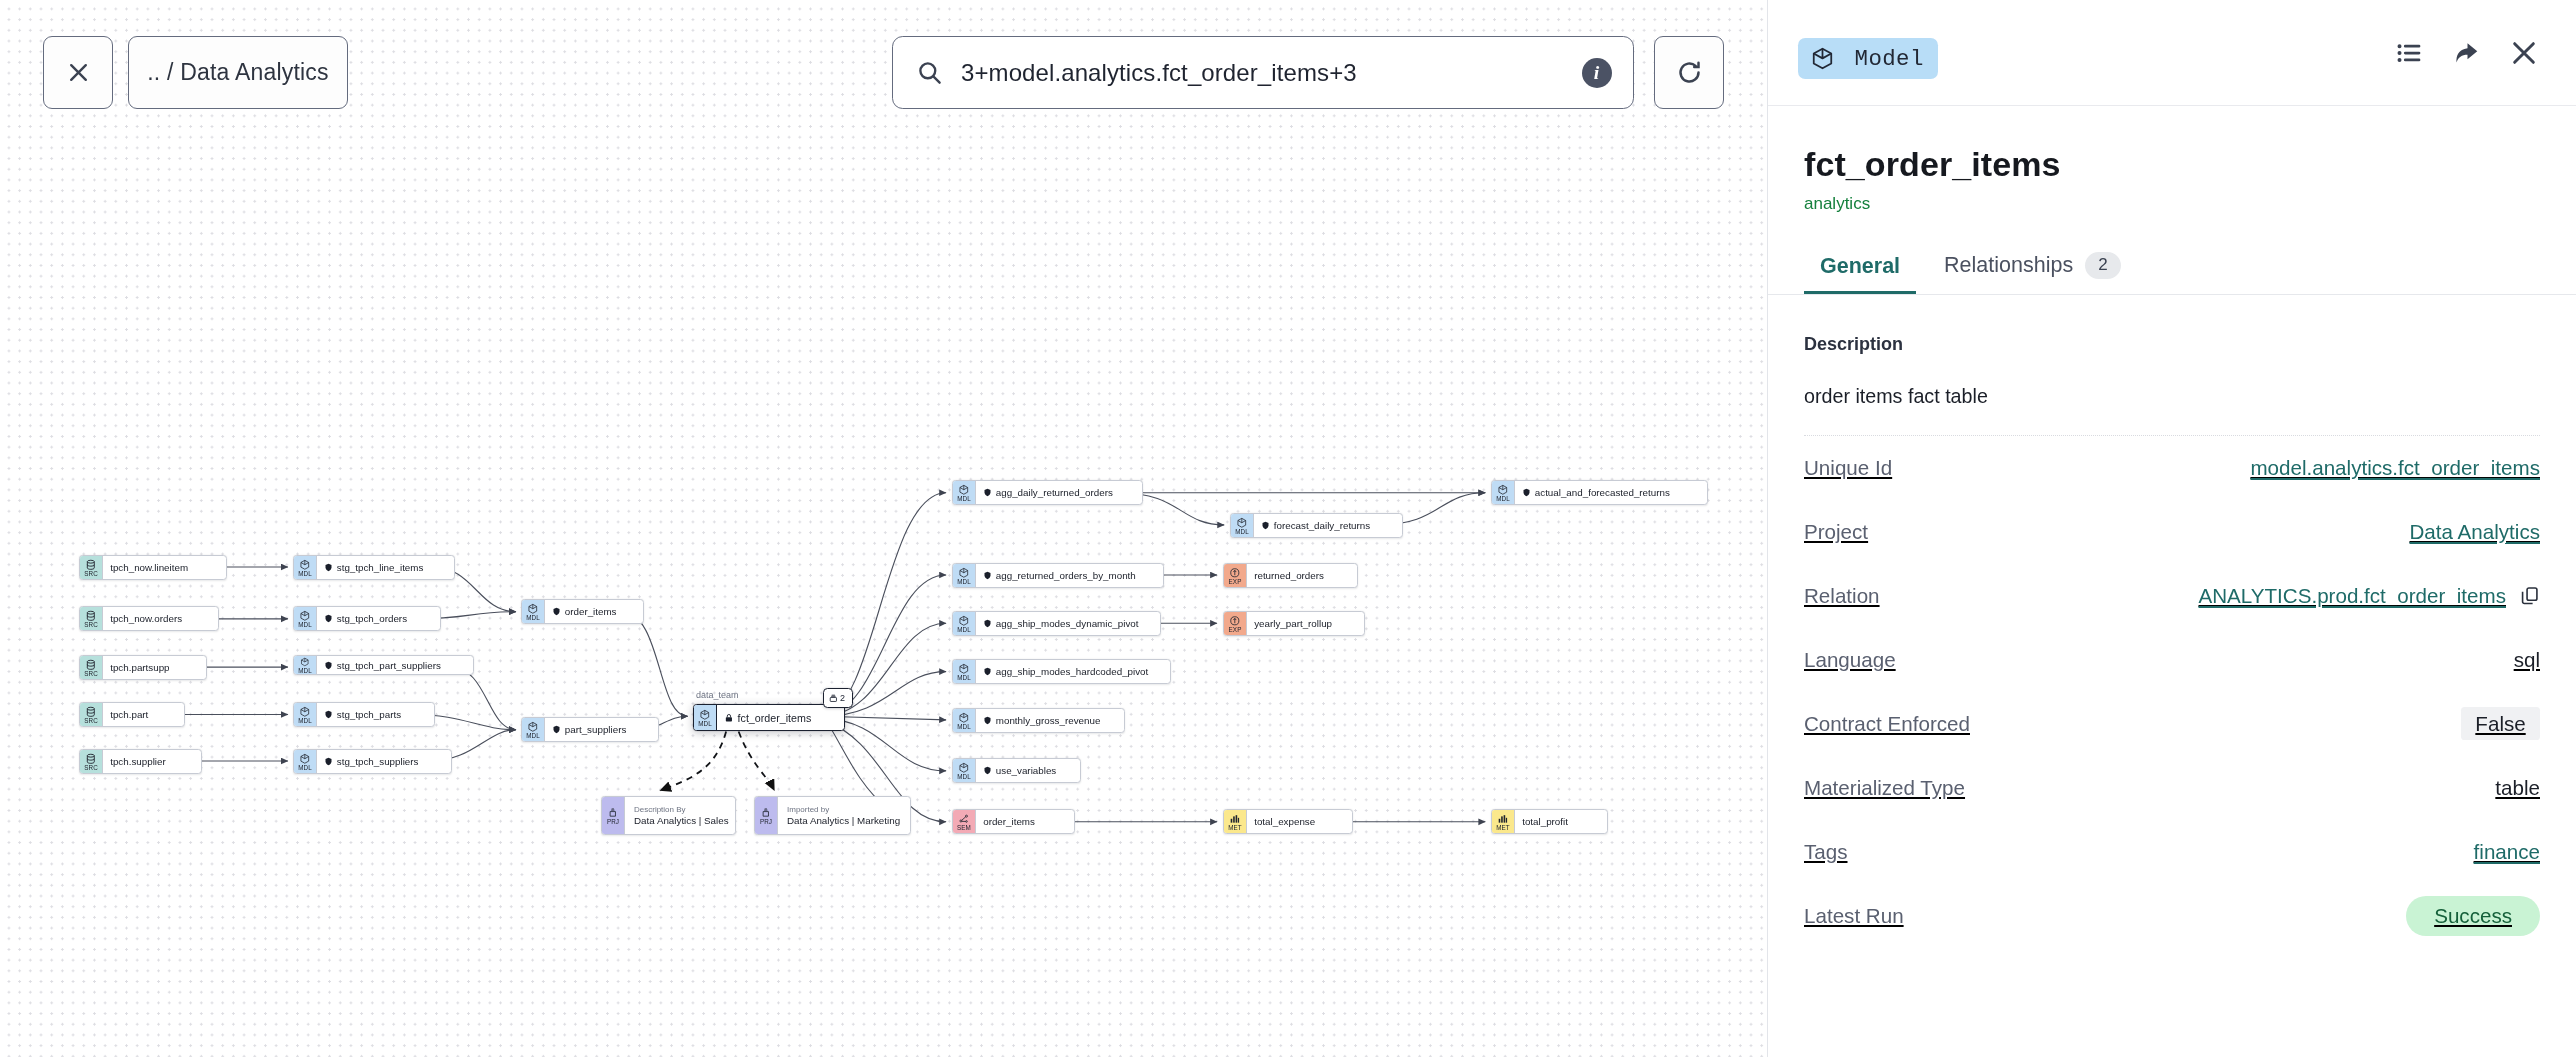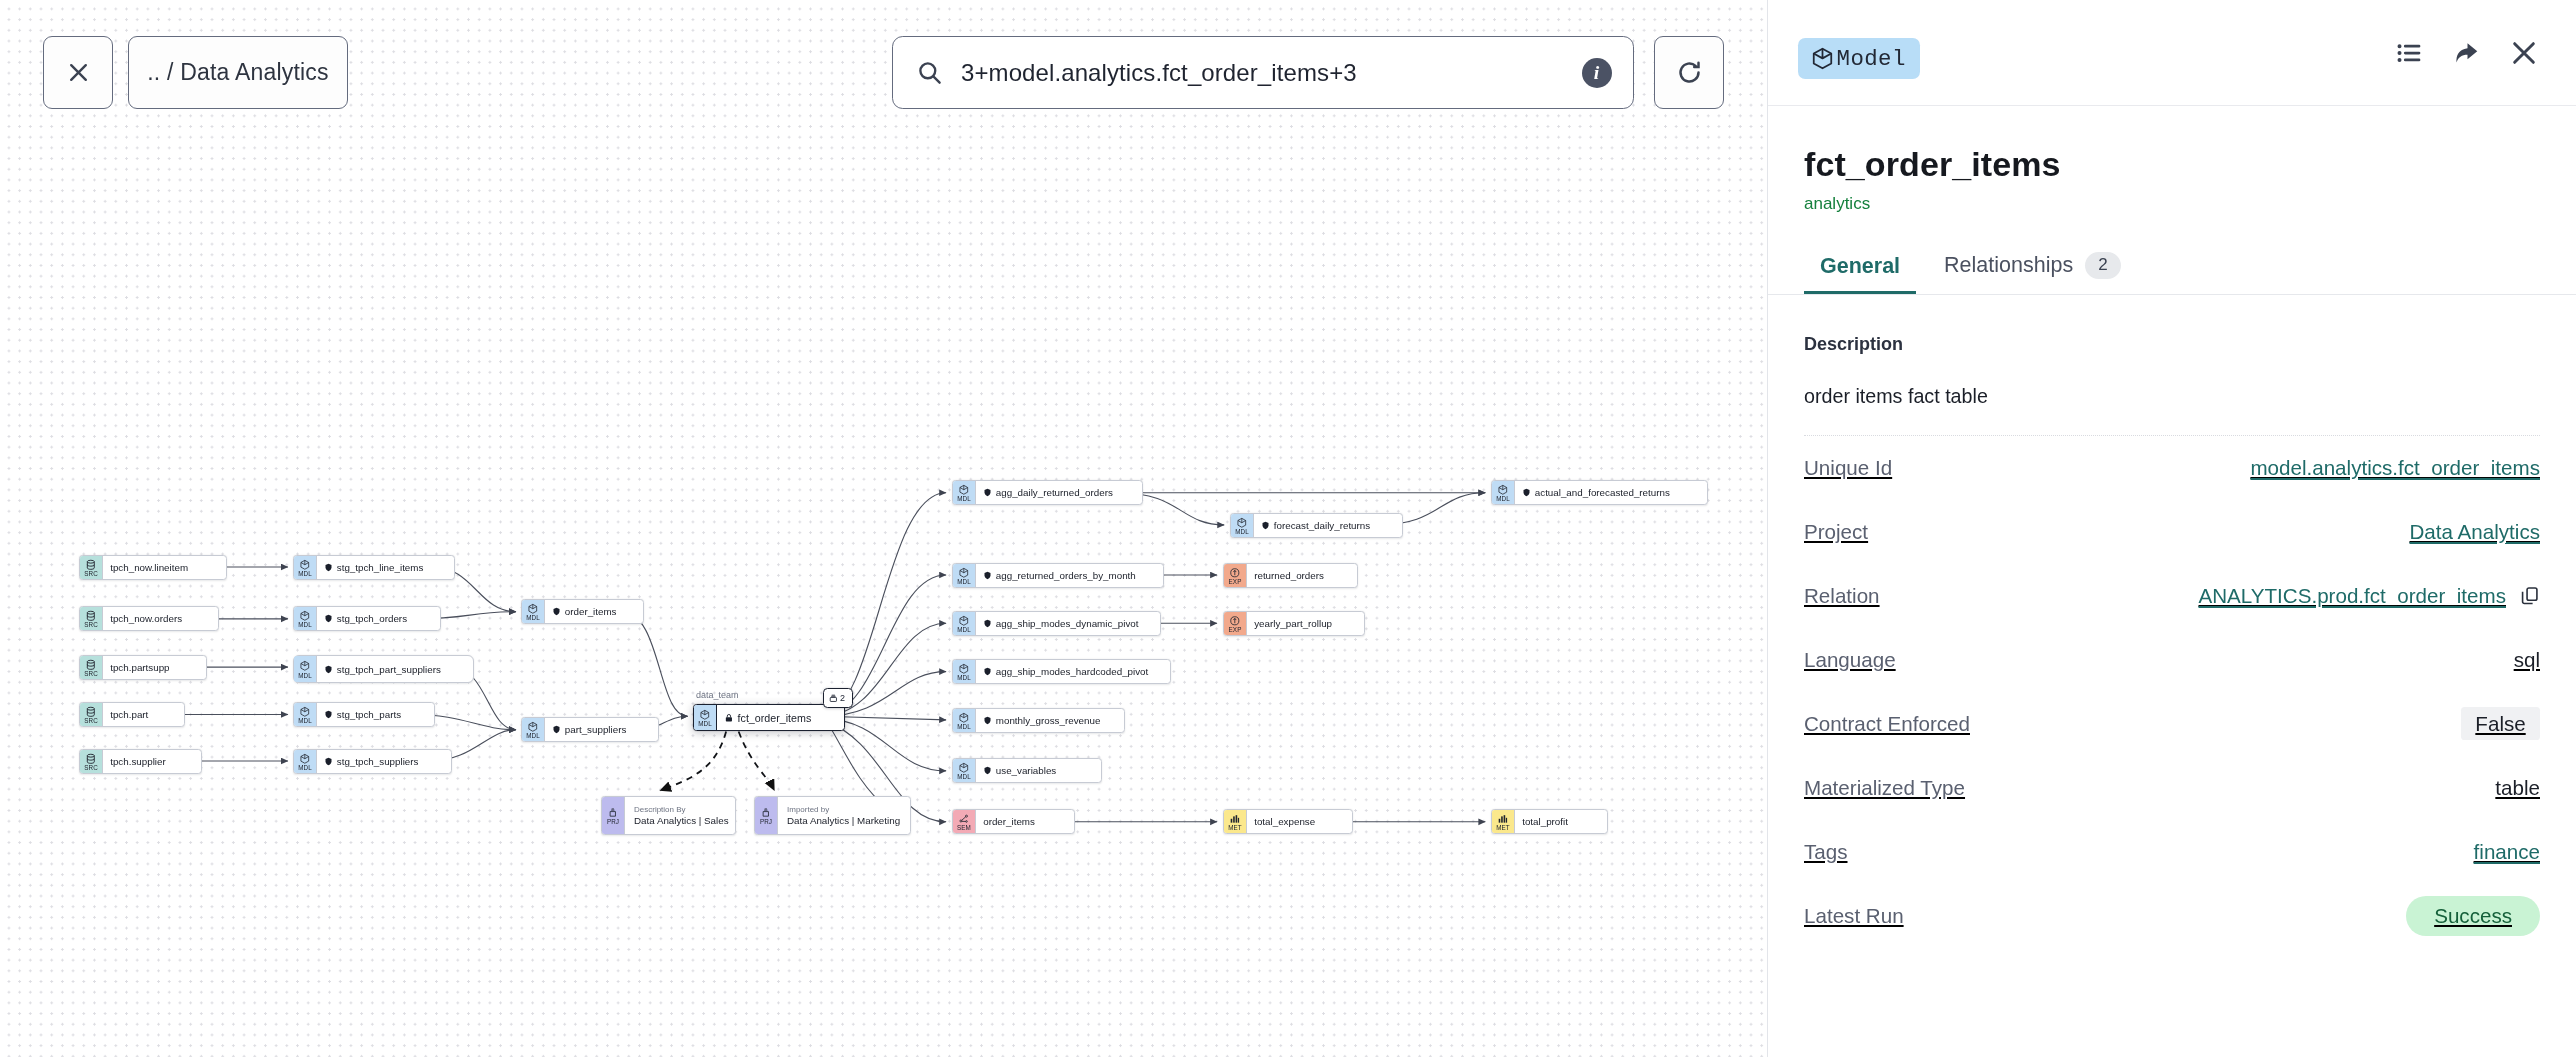--- a/index.html
+++ b/index.html
@@ -114,21 +114,21 @@
     position: absolute; right: 0; top: 0;
     width: 809px; height: 1057px;
     background: #ffffff;
     border-left: 0.9px solid #e3e5ea;
   }
   #panel-head {
     height: 106px; display: flex; align-items: center;
     padding: 0 36px 0 30px; border-bottom: 0.9px solid #e9eaee;
   }
   #type-chip {
-    display: flex; align-items: center; gap: 2px;
+    display: flex; align-items: center; gap: 20px;
     background: #b8ddf7; border-radius: 7.2px;
     padding: 7.2px 14.3px 7.2px 11.6px;
     font-family: "Liberation Mono", monospace;
     font-size: 22.4px; color: #222835; letter-spacing: 0.4px; margin-top: 12px;
   }
   #head-actions { margin-left: auto; display: flex; align-items: center; gap: 27px; }
   .hico { color: #3b4251; cursor: pointer; display:block; }
 
   #panel-title-wrap { padding: 39px 36px 0 36px; }
   #panel-title { font-size: 34px; font-weight: bold; color: #16191f; letter-spacing: 0.1px;}
@@ -317,21 +317,21 @@
             </svg>
             <span class="btxt">MDL</span>
           </div>
           <div class="label">
             <svg width="9" height="9" viewBox="0 0 24 24" fill="#1a1f2b">
               <path d="M12 2.2 L20 5.4 v6.1 c0 5-3.4 8.6-8 10.3 -4.6-1.7-8-5.3-8-10.3 V5.4 Z"></path>
             </svg>
             <span>stg_tpch_orders</span>
           </div>
         </div>
-        <div class="node" style="left: 293px; top: 655px; width: 181px; height: 28px; border-radius: 6px;">
+        <div class="node" style="left: 293px; top: 655px; width: 181px; height: 20px;">
           <div class="badge b-mdl">
             <svg width="11.6" height="11.6" viewBox="0 0 24 24" fill="none" stroke="#20242e" stroke-width="1.6" stroke-linejoin="round">
               <path d="M12 2.8 L20 7.2 V16.8 L12 21.2 L4 16.8 V7.2 Z"></path>
               <path d="M12 2.8 V11.9 L20 7.2 M12 11.9 L4 7.2"></path>
             </svg>
             <span class="btxt">MDL</span>
           </div>
           <div class="label">
             <svg width="9" height="9" viewBox="0 0 24 24" fill="#1a1f2b">
               <path d="M12 2.2 L20 5.4 v6.1 c0 5-3.4 8.6-8 10.3 -4.6-1.7-8-5.3-8-10.3 V5.4 Z"></path>
@@ -545,21 +545,21 @@
             </svg>
             <span class="btxt">MDL</span>
           </div>
           <div class="label">
             <svg width="9" height="9" viewBox="0 0 24 24" fill="#1a1f2b">
               <path d="M12 2.2 L20 5.4 v6.1 c0 5-3.4 8.6-8 10.3 -4.6-1.7-8-5.3-8-10.3 V5.4 Z"></path>
             </svg>
             <span>monthly_gross_revenue</span>
           </div>
         </div>
-        <div class="node" style="left: 952px; top: 758px; width: 150px; height: 25px;">
+        <div class="node" style="left: 952px; top: 758px; width: 129px; height: 25px;">
           <div class="badge b-mdl">
             <svg width="11.6" height="11.6" viewBox="0 0 24 24" fill="none" stroke="#20242e" stroke-width="1.6" stroke-linejoin="round">
               <path d="M12 2.8 L20 7.2 V16.8 L12 21.2 L4 16.8 V7.2 Z"></path>
               <path d="M12 2.8 V11.9 L20 7.2 M12 11.9 L4 7.2"></path>
             </svg>
             <span class="btxt">MDL</span>
           </div>
           <div class="label">
             <svg width="9" height="9" viewBox="0 0 24 24" fill="#1a1f2b">
               <path d="M12 2.2 L20 5.4 v6.1 c0 5-3.4 8.6-8 10.3 -4.6-1.7-8-5.3-8-10.3 V5.4 Z"></path>

